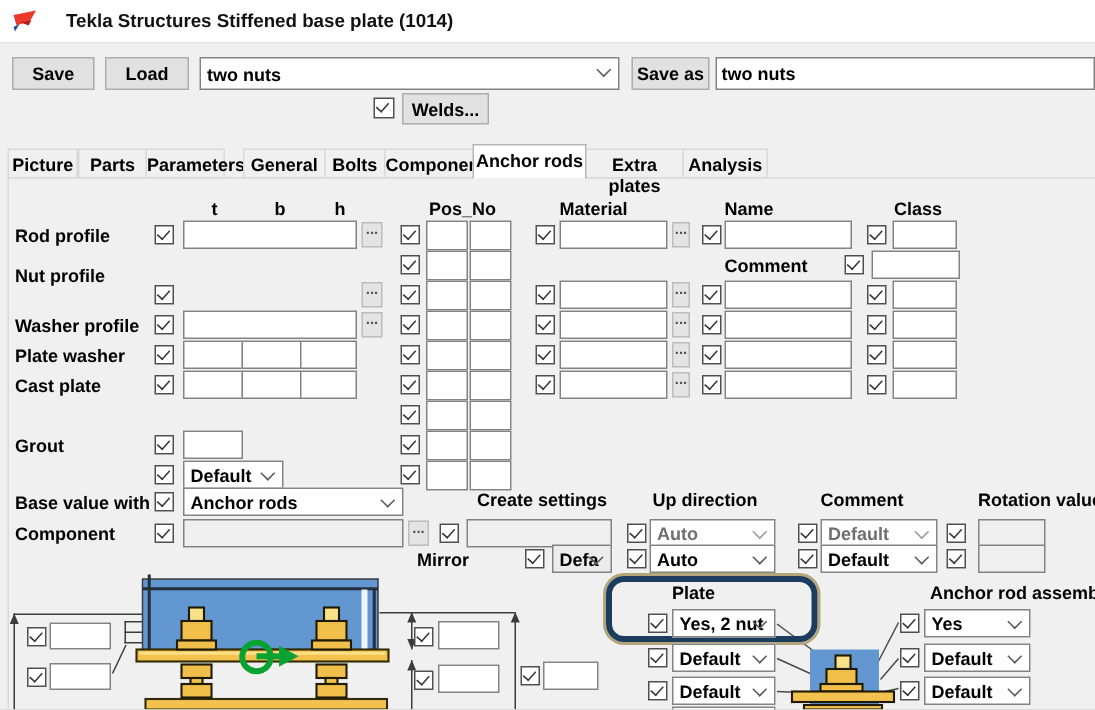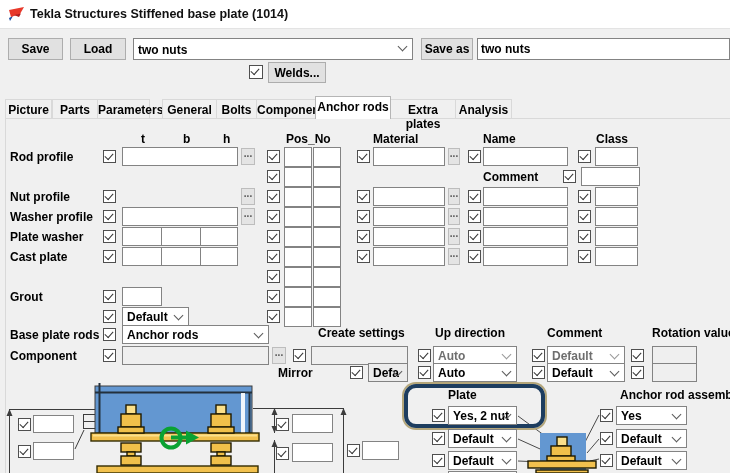--- a/index.html
+++ b/index.html
@@ -1,19 +1,19 @@
 <!DOCTYPE html>
 <html><head>
 <meta charset="utf-8">
 <style>
   html,body{margin:0;padding:0;background:#cfcfcf;}
   .window{position:relative;width:730px;height:473px;background:#f0f0f0;overflow:hidden;
           font-family:"Liberation Sans",sans-serif;-webkit-font-smoothing:antialiased;}
   .titlebar{position:absolute;left:0;top:0;width:730px;height:28px;background:#ffffff;border-bottom:1px solid #e3e3e3;}
-  .title-text{position:absolute;left:30px;top:7px;font:700 12.5px "Liberation Sans",sans-serif;color:#111;white-space:nowrap;text-align:right;}
+  .title-text{position:absolute;left:44px;top:7px;font:700 12.5px "Liberation Sans",sans-serif;color:#111;white-space:nowrap;text-align:right;}
   .lbl{position:absolute;font:700 12px "Liberation Sans",sans-serif;color:#000;white-space:nowrap;z-index:2;}
   .btn{position:absolute;background:#e1e1e1;border:1px solid #adadad;font:700 12px "Liberation Sans",sans-serif;
        color:#000;text-align:center;box-sizing:border-box;z-index:2;padding-top:3px;}
   .fld{position:absolute;background:#fff;border:1px solid #838383;font:700 12px "Liberation Sans",sans-serif;
        color:#000;box-sizing:border-box;padding:0 3px;z-index:2;}
   input.fld{outline:none;}
   .fld.dis{background:#efefef;}
   .dd{position:absolute;background:#fff;border:1px solid #838383;font:700 12px "Liberation Sans",sans-serif;
       color:#000;box-sizing:border-box;padding:2px 16px 0 4px;white-space:nowrap;overflow:hidden;z-index:2;}
   .dd::after{content:"";position:absolute;right:6px;top:4px;width:6px;height:6px;
@@ -73,26 +73,26 @@
   <span class="lbl" style="left:141px;top:132px">t</span>
   <span class="lbl" style="left:183px;top:132px">b</span>
   <span class="lbl" style="left:223px;top:132px">h</span>
   <span class="lbl" style="left:286px;top:132px">Pos_No</span>
   <span class="lbl" style="left:373px;top:132px">Material</span>
   <span class="lbl" style="left:483px;top:132px">Name</span>
   <span class="lbl" style="left:596px;top:132px">Class</span>
   <span class="lbl" style="left:483px;top:170px">Comment</span>
 
   <span class="lbl" style="left:10px;top:150px">Rod profile</span>
-  <span class="lbl" style="left:10px;top:190px">Nut profile</span>
+  <span class="lbl" style="left:10px;top:177px">Nut profile</span>
   <span class="lbl" style="left:10px;top:210px">Washer profile</span>
   <span class="lbl" style="left:10px;top:230px">Plate washer</span>
   <span class="lbl" style="left:10px;top:250px">Cast plate</span>
   <span class="lbl" style="left:10px;top:290px">Grout</span>
-  <span class="lbl" style="left:10px;top:328px">Base plate rods</span>
+  <span class="lbl" style="left:10px;top:328px">Base value with</span>
   <span class="lbl" style="left:10px;top:349px">Component</span>
 
   <span class="cb" style="left:103px;top:150px"></span>
   <input class="fld" style="left: 122px; top: 147px; width: 116px; height: 19px;">
   <div class="more" style="left:241px;top:148px;width:14px;height:17px">...</div>
 
   <span class="cb" style="left:103px;top:190px"></span>
   <div class="more" style="left:241px;top:188px;width:14px;height:17px">...</div>
 
   <span class="cb" style="left:103px;top:210px"></span>

